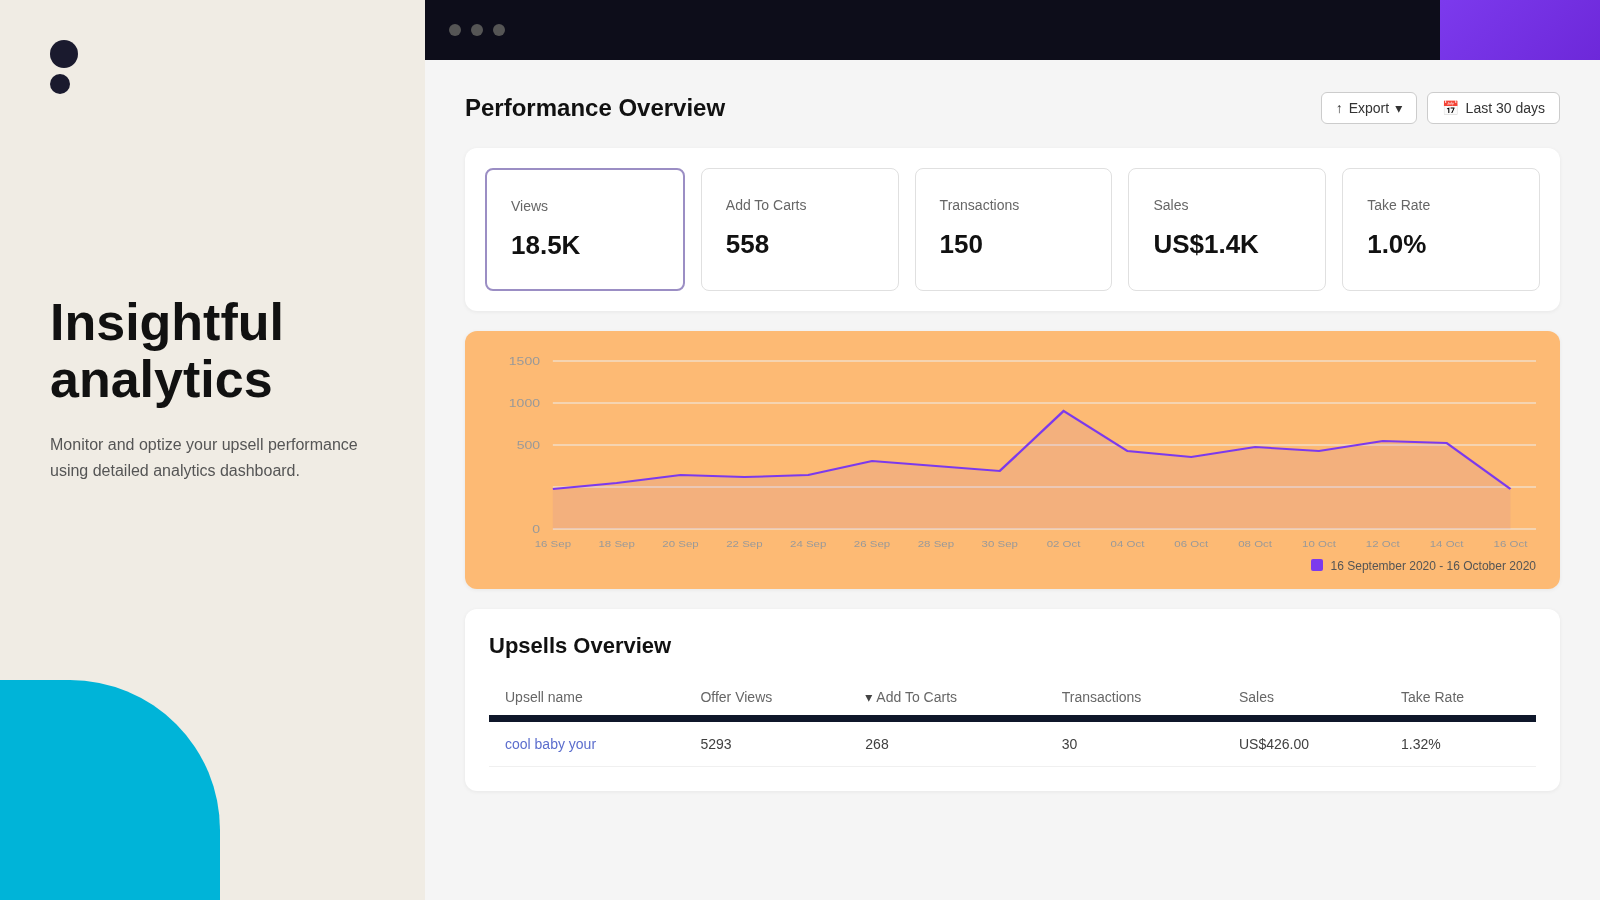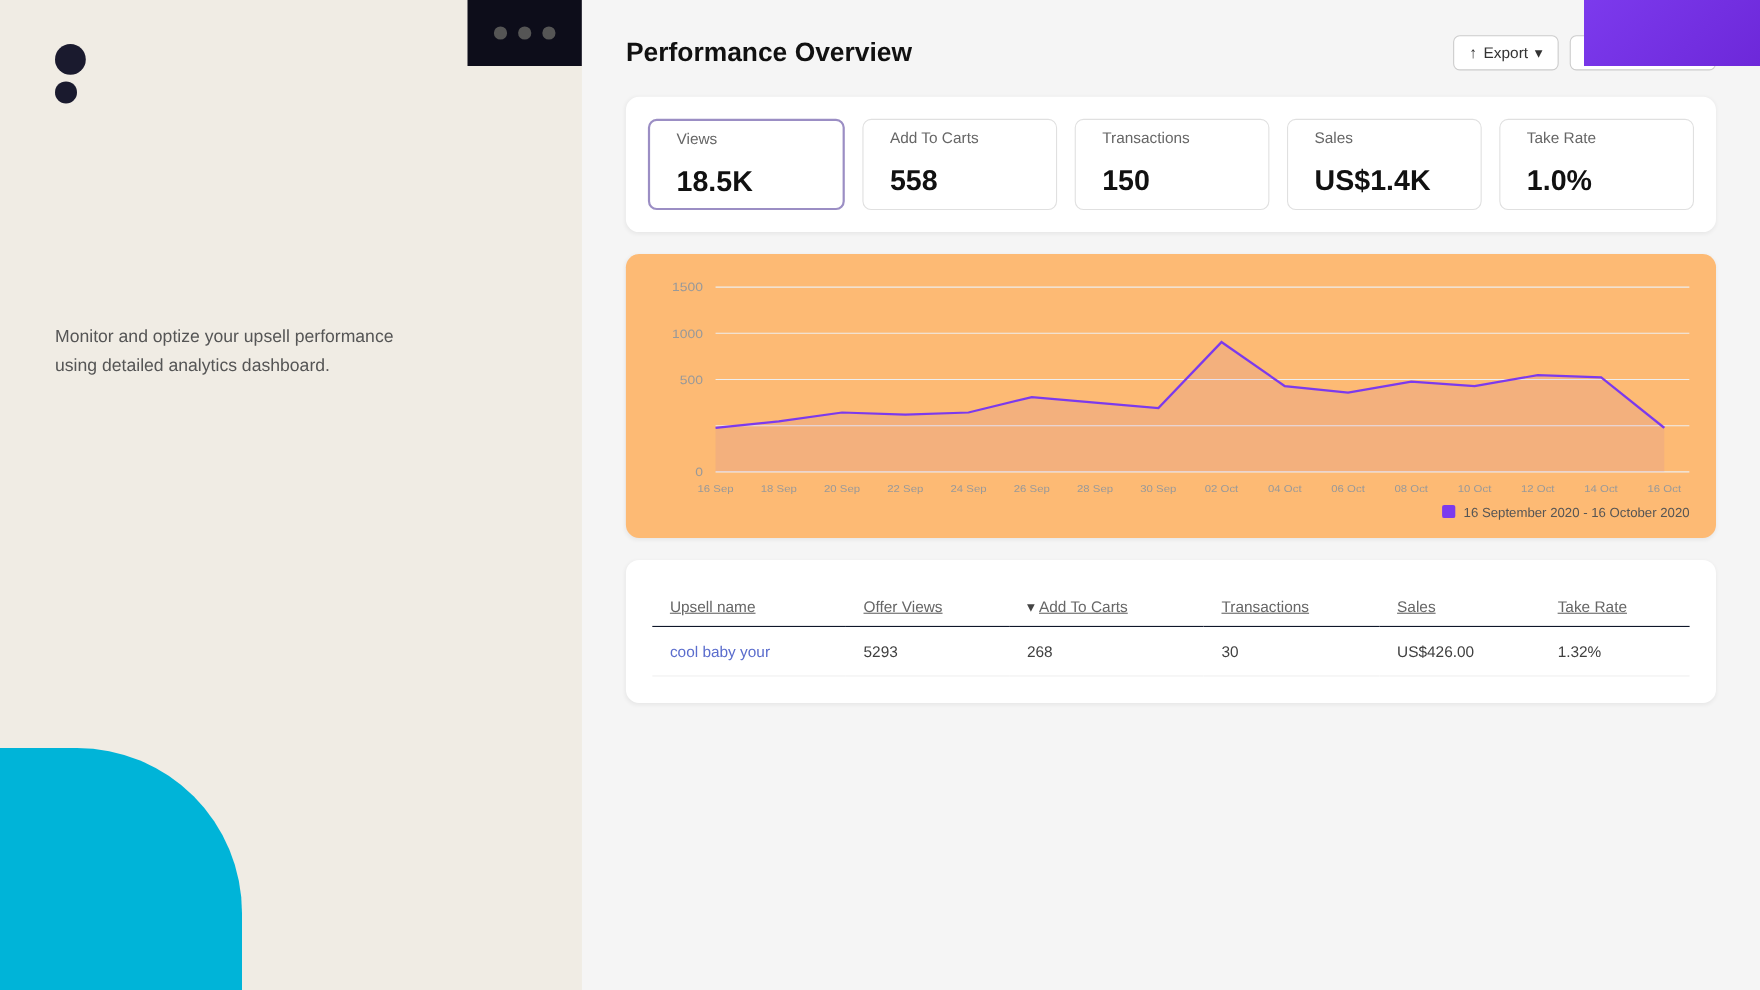--- a/index.html
+++ b/index.html
@@ -68,21 +68,21 @@
       width: 160px;
       height: 60px;
       background: linear-gradient(135deg, #7c3aed, #6d28d9);
       z-index: 10;
     }
 
     
     .main {
       flex: 1;
       display: flex;
-      flex-direction: row;
+      flex-direction: column;
       background: #f0ece4;
       position: relative;
     }
 
     
     .topbar {
       background: #0d0d1a;
       height: 60px;
       display: flex;
       align-items: center;
@@ -142,21 +142,21 @@
       box-shadow: 0 1px 4px rgba(0,0,0,0.06);
     }
     .stats-grid {
       display: flex;
       gap: 16px;
     }
     .stat-card {
       flex: 1;
       border: 1px solid #e0e0e0;
       border-radius: 8px;
-      padding: 8px 24px;
+      padding: 28px 24px;
       background: #fff;
     }
     .stat-card.active {
       border-color: #9b8ec4;
       border-width: 2px;
     }
     .stat-label {
       font-size: 14px;
       color: #666;
       margin-bottom: 16px;
@@ -215,22 +215,21 @@
     .table {
       width: 100%;
       border-collapse: collapse;
       font-size: 14px;
     }
     .table th {
       text-align: left;
       padding: 10px 16px;
       color: #666;
       font-weight: 500;
-      border-bottom: 1px solid #0f172a;
-      text-decoration: underline;
+      border-bottom: 7px solid #0f172a;
     }
     .table th.sortable {
       cursor: pointer;
     }
     .table td {
       padding: 14px 16px;
       border-bottom: 1px solid #f0f0f0;
       color: #404040;
     }
     .table td.link-cell {
@@ -244,20 +243,21 @@
     }
   </style>
 </head>
 <body>
 
 <div class="sidebar">
   <div class="sidebar-logo">
     <div class="logo-dot"></div>
     <div class="logo-dot small"></div>
   </div>
+  <h1 class="sidebar-title">Insightful analytics</h1>
   <p class="sidebar-desc">Monitor and optize your upsell performance using detailed analytics dashboard.</p>
   <div class="sidebar-shape"></div>
 </div>
 
 <div class="main">
 
   <div class="top-right-accent"></div>
 
   <div class="topbar">
     <div class="topbar-dot"></div>
@@ -381,20 +381,21 @@
           <text x="800" y="196" text-anchor="middle" font-size="9" fill="#999">16 Oct</text>
         </svg>
       </div>
       <div class="chart-legend">
         <div class="legend-swatch"></div>
         <span>16 September 2020 - 16 October 2020</span>
       </div>
     </div>
 
     <div class="upsells-section">
+      <h2 class="upsells-title">Upsells Overview</h2>
       <table class="table">
         <thead>
           <tr>
             <th>Upsell name</th>
             <th>Offer Views</th>
             <th class="sortable"><span class="sort-arrow">▾</span>Add To Carts</th>
             <th>Transactions</th>
             <th>Sales</th>
             <th>Take Rate</th>
           </tr>

